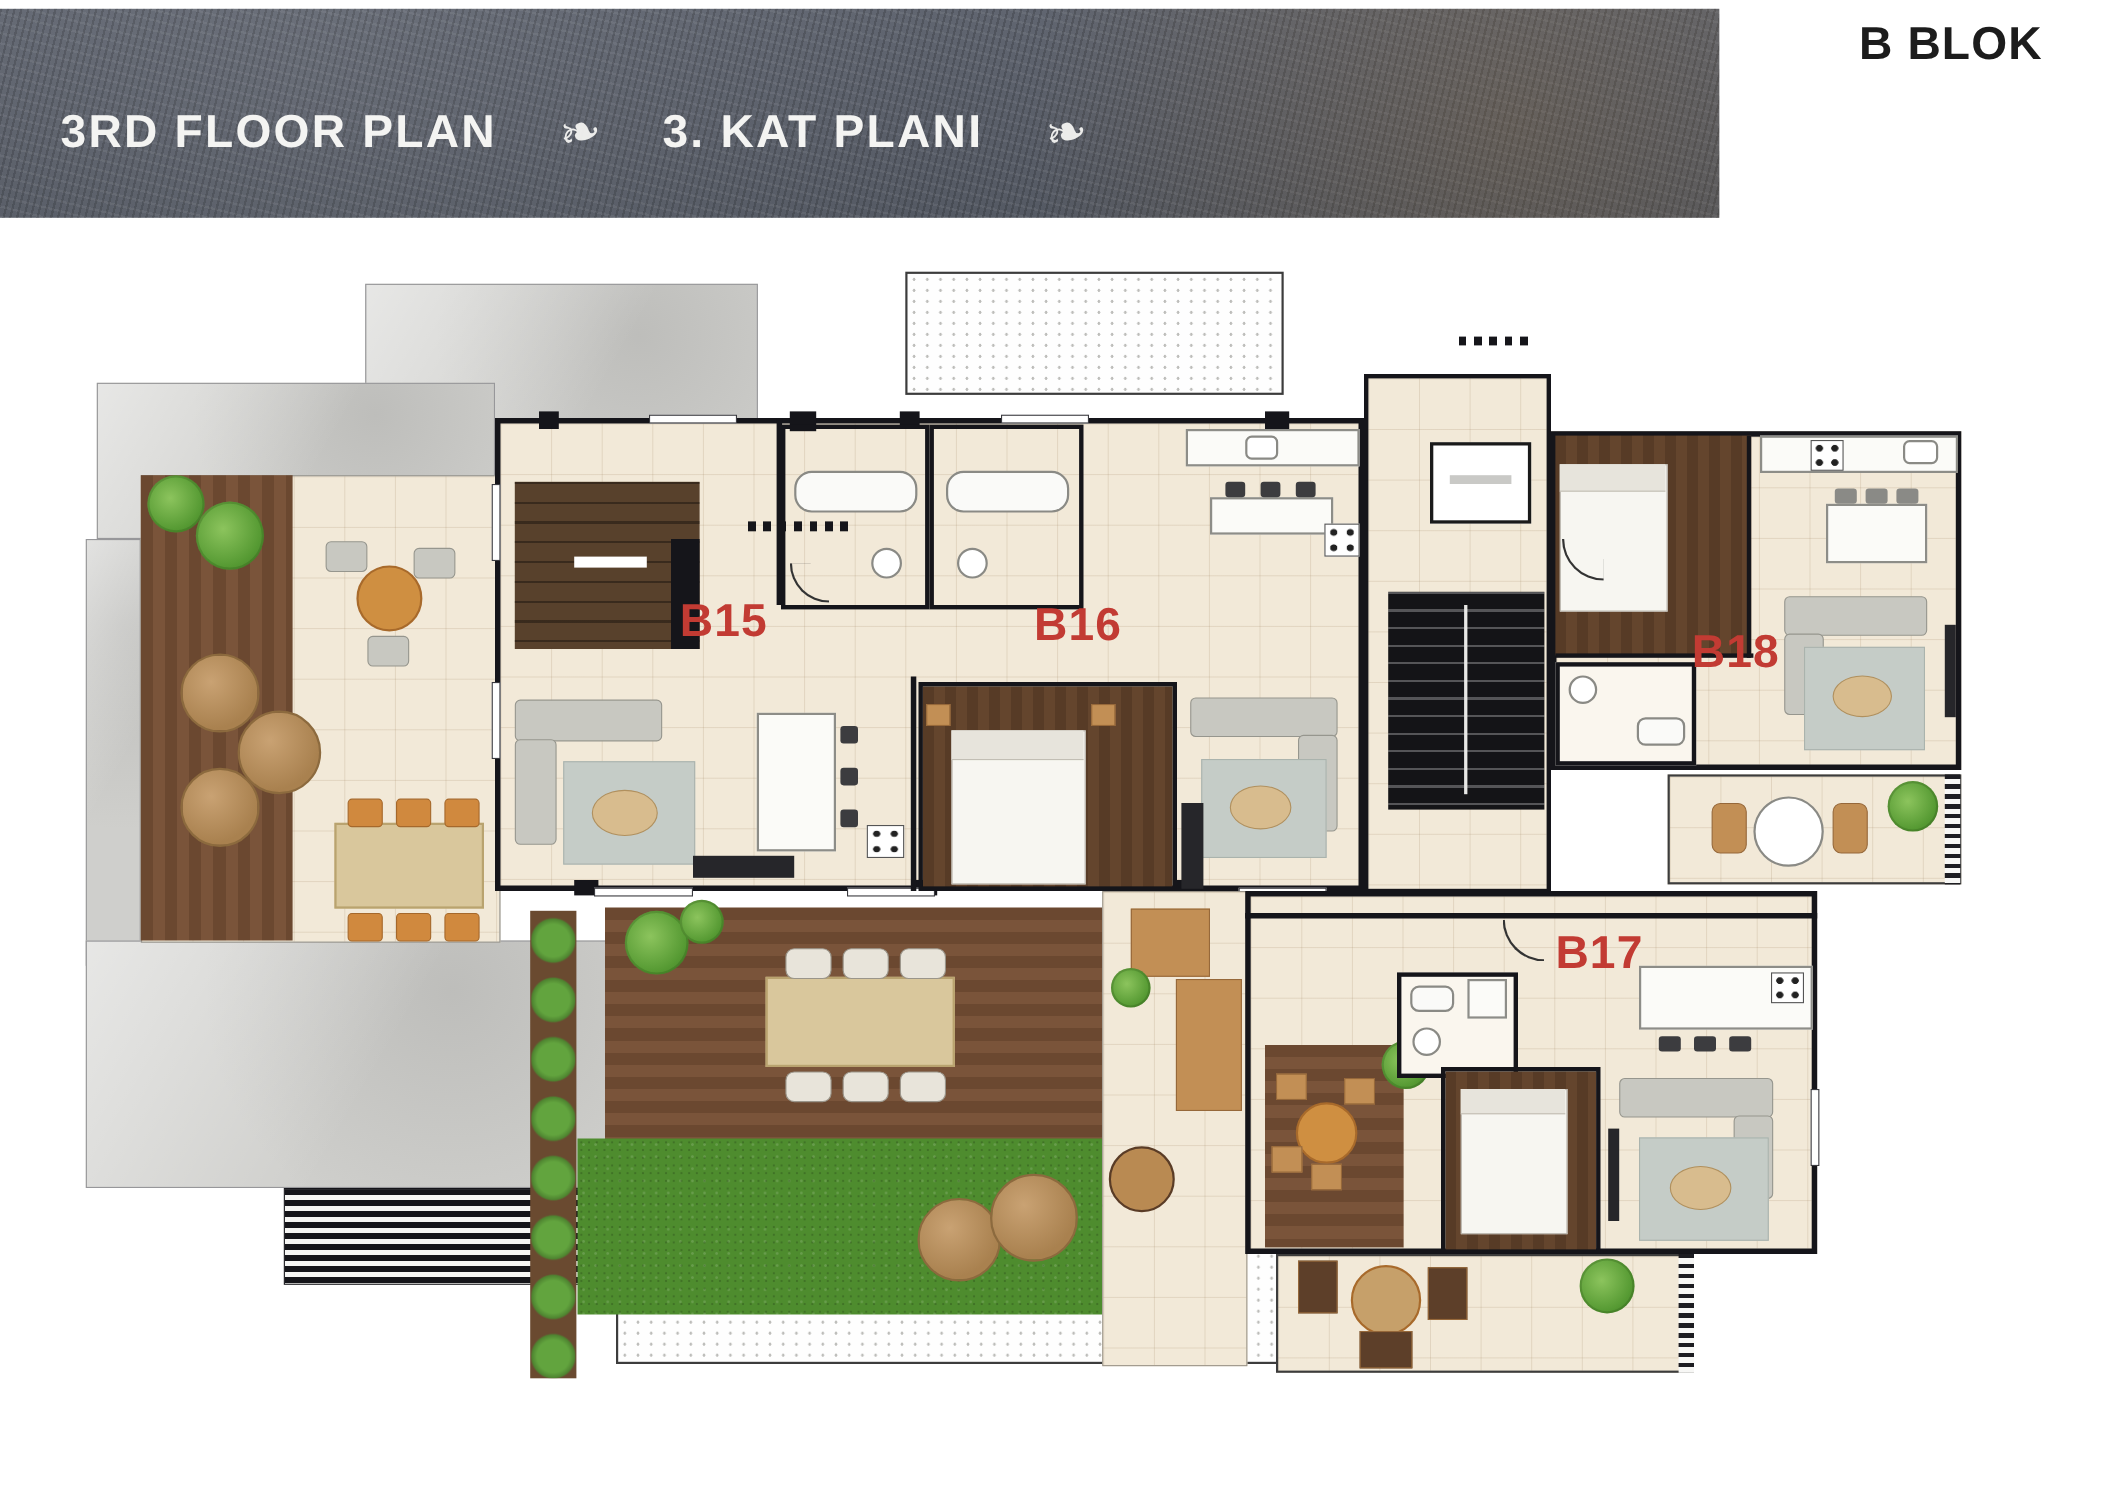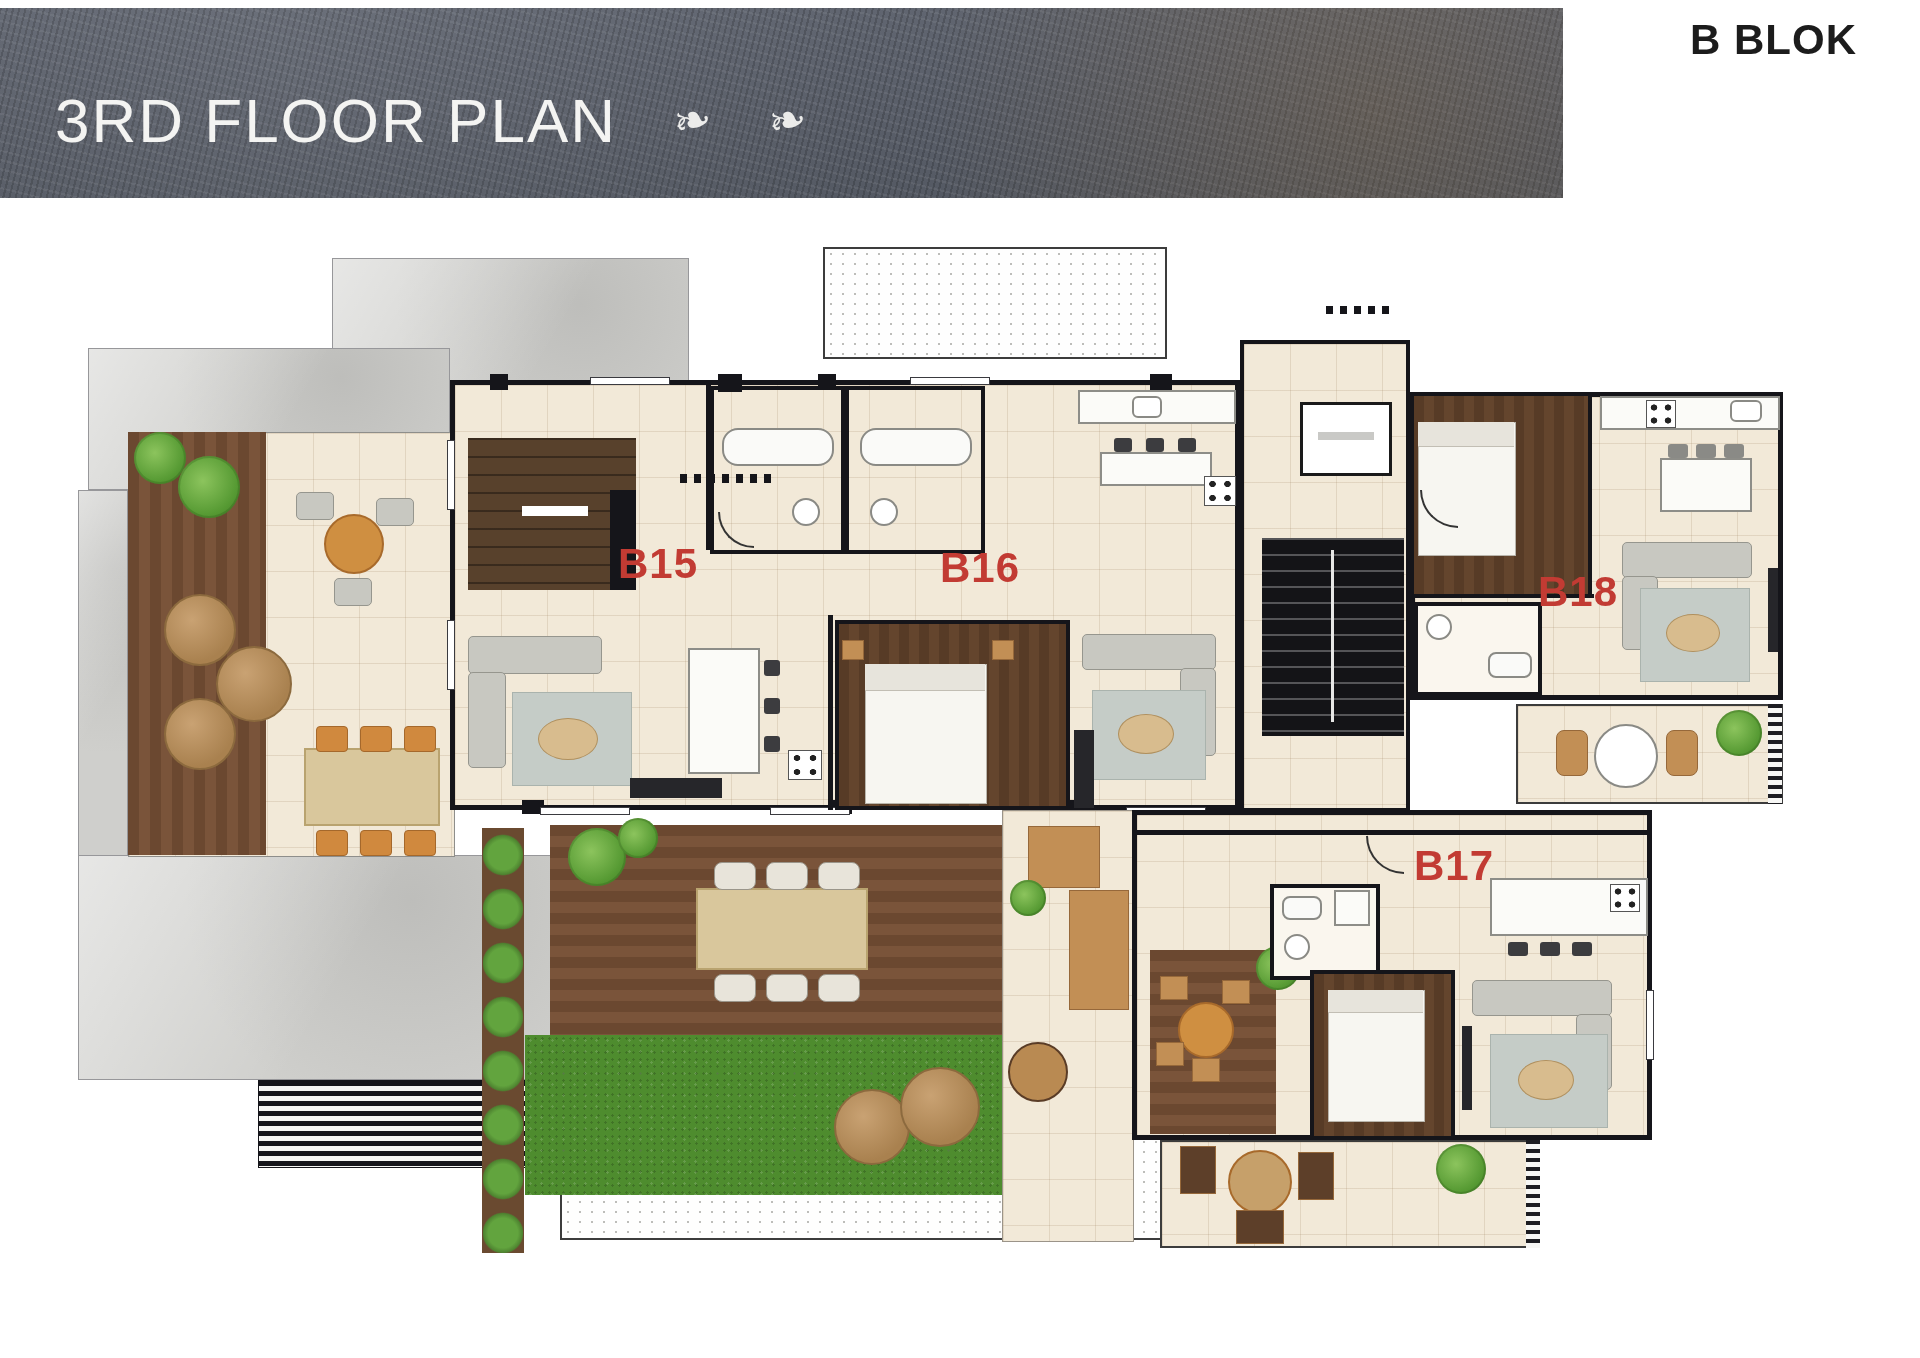--- a/index.html
+++ b/index.html
@@ -9,21 +9,21 @@
   
   .banner{left:0;top:8px;width:1563px;height:190px;display:flex;align-items:center;
     background:
       radial-gradient(circle at 88% 55%, rgba(133,100,55,.28), transparent 32%),
       radial-gradient(circle at 18% 25%, rgba(255,255,255,.07), transparent 45%),
       repeating-linear-gradient(104deg, rgba(0,0,0,.16) 0 2px, transparent 2px 6px),
       repeating-linear-gradient(14deg, rgba(255,255,255,.06) 0 2px, transparent 2px 9px),
       linear-gradient(#606570,#545963);
     color:#f4f4f2;}
   .banner-inner{display:flex;align-items:center;gap:56px;padding-left:55px;padding-top:34px;}
-  .btitle{font-size:62px;font-weight:400;letter-spacing:2px;white-space:nowrap;}
+  .btitle{font-size:42px;font-weight:700;letter-spacing:2px;white-space:nowrap;}
   .orn{font-size:46px;transform:rotate(-12deg);opacity:.95;}
   .bblok{left:1690px;top:16px;font-size:42px;font-weight:700;color:#1c1c1c;letter-spacing:1px;}
   
   .plan{left:70px;top:190px;width:1790px;height:1068px;}
   .tiles{background-color:#f2e9d8;background-image:
       linear-gradient(rgba(165,140,105,.22) 1px, transparent 1px),
       linear-gradient(90deg, rgba(165,140,105,.22) 1px, transparent 1px);
       background-size:46px 46px;}
   .bfloor{border:5px solid #15151a;box-sizing:border-box;}
   .thin{border:2px solid #3c3c3c;box-sizing:border-box;}
@@ -76,20 +76,21 @@
 </style>
 </head>
 <body>
 
 <div class="canvas">
 
   <div class="ab banner">
     <div class="banner-inner">
       <span class="btitle">3RD FLOOR PLAN</span>
       <span class="orn">❧</span>
+      <span class="btitle">3. KAT PLANI</span>
       <span class="orn">❧</span>
     </div>
   </div>
   <div class="ab bblok">B BLOK</div>
 
   <div class="ab plan">
 
     <div class="ab concrete" style="left:262px;top:68px;width:357px;height:232px;"></div>
     <div class="ab concrete" style="left:18px;top:158px;width:362px;height:142px;"></div>
     <div class="ab concrete" style="left:8px;top:300px;width:50px;height:388px;"></div>

